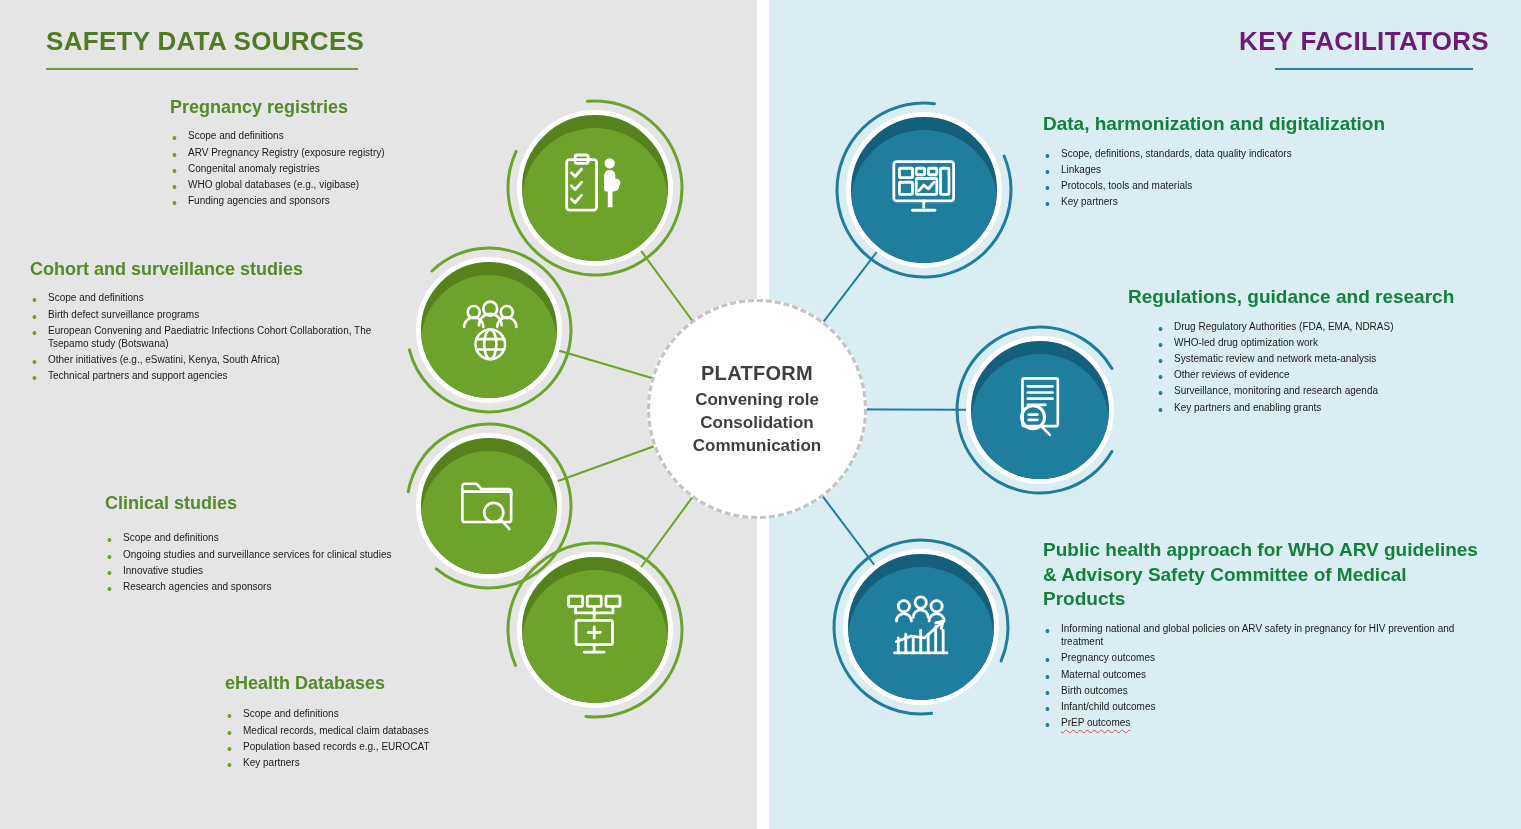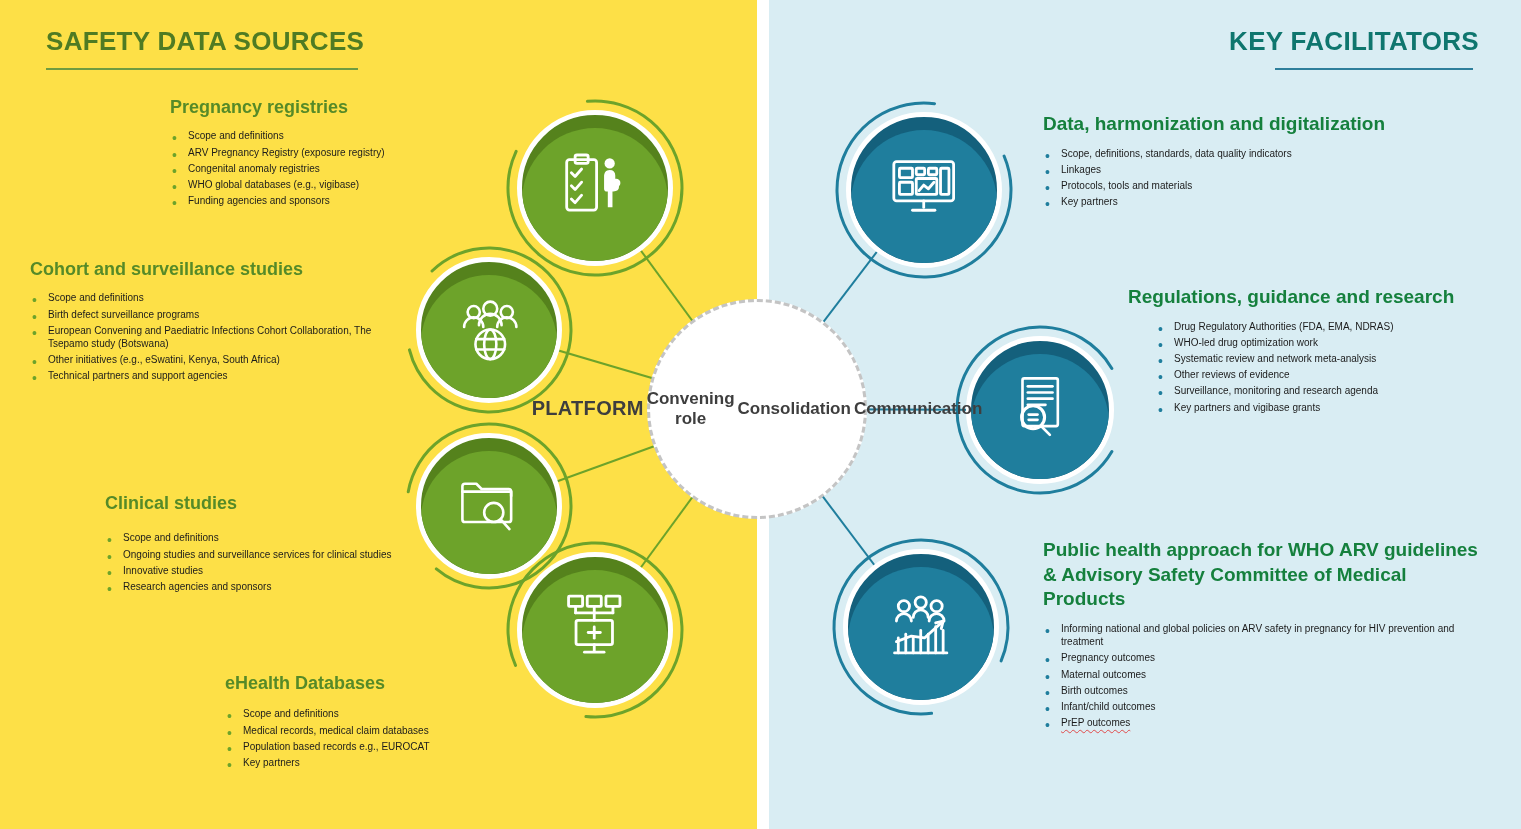--- a/index.html
+++ b/index.html
@@ -2,26 +2,26 @@
 <html><head>
 <meta charset="utf-8">
 <style>
   *{margin:0;padding:0;box-sizing:border-box}
   html,body{width:1521px;height:829px}
   body{
     font-family:"Liberation Sans",sans-serif;
     position:relative;background:#ffffff;overflow:hidden;color:#1b1b1b;
   }
   .panel{position:absolute;top:0;height:829px;z-index:0}
-  .panel.left{left:0;width:757px;background:#fde047}
+  .panel.left{left:0;width:757px;background:#e5e5e5}
   .panel.right{left:769px;width:752px;background:#d9edf3}
 
   .big-title{position:absolute;top:26px;font-size:26px;font-weight:bold;letter-spacing:.3px;z-index:4;white-space:nowrap}
   .big-title.green{left:46px;color:#4f7b23}
-  .big-title.teal{right:42px;color:#0f766e}
+  .big-title.teal{right:32px;color:#701a75}
   .title-rule{position:absolute;height:2px;z-index:4}
   .title-rule.green{left:46px;top:68px;width:312px;background:#6f9c40}
   .title-rule.teal{right:48px;top:68px;width:198px;background:#2e7f9b}
 
   .section{position:absolute;z-index:4}
   .sec-h{font-weight:bold;line-height:1.3}
   .sec-h.green{color:#568a28;font-size:18px}
   .sec-h.teal{color:#15803d;font-size:19px}
   .section ul{list-style:none;margin-top:10px}
   .section li{
@@ -64,21 +64,21 @@
   .node::before{content:"";position:absolute;left:0;right:0;top:13px;bottom:-13px;border-radius:50%}
   .node.green::before{background:#6da32a}
   .node.teal::before{background:#1f7e9d}
   .node svg{position:relative;z-index:1;width:64%;height:64%;stroke:#fff;fill:none;
     stroke-width:3;stroke-linecap:round;stroke-linejoin:round}
 
   
   .center-circle{
     position:absolute;left:647px;top:299px;width:220px;height:220px;border-radius:50%;
     background:#fff;border:3px dashed #c4c4c4;z-index:3;
-    display:flex;flex-direction:row;align-items:center;justify-content:center;gap:3px;
+    display:flex;flex-direction:column;align-items:center;justify-content:center;gap:3px;
     text-align:center;color:#3e3e3e;font-weight:bold;
   }
   .center-circle .c-title{font-size:20px;letter-spacing:.3px;margin-bottom:2px}
   .center-circle .c-line{font-size:17px}
 </style>
 </head>
 <body>
 
 <div class="panel left">
   <div class="big-title green">SAFETY DATA SOURCES</div>
@@ -142,21 +142,21 @@
   </div>
 
   <div class="section right-sec" id="sec-regulations">
     <div class="sec-h teal">Regulations, guidance and research</div>
     <ul>
       <li>Drug Regulatory Authorities (FDA, EMA, NDRAS)</li>
       <li>WHO-led drug optimization work</li>
       <li>Systematic review and network meta-analysis</li>
       <li>Other reviews of evidence</li>
       <li>Surveillance, monitoring and research agenda</li>
-      <li>Key partners  and vigibase grants</li>
+      <li>Key partners  and enabling grants</li>
     </ul>
   </div>
 
   <div class="section right-sec" id="sec-publichealth">
     <div class="sec-h teal">Public health approach for WHO ARV guidelines &amp;  Advisory Safety Committee of Medical Products</div>
     <ul>
       <li>Informing national and global policies on ARV safety in pregnancy for HIV prevention and treatment</li>
       <li>Pregnancy outcomes</li>
       <li>Maternal outcomes</li>
       <li>Birth outcomes</li>

